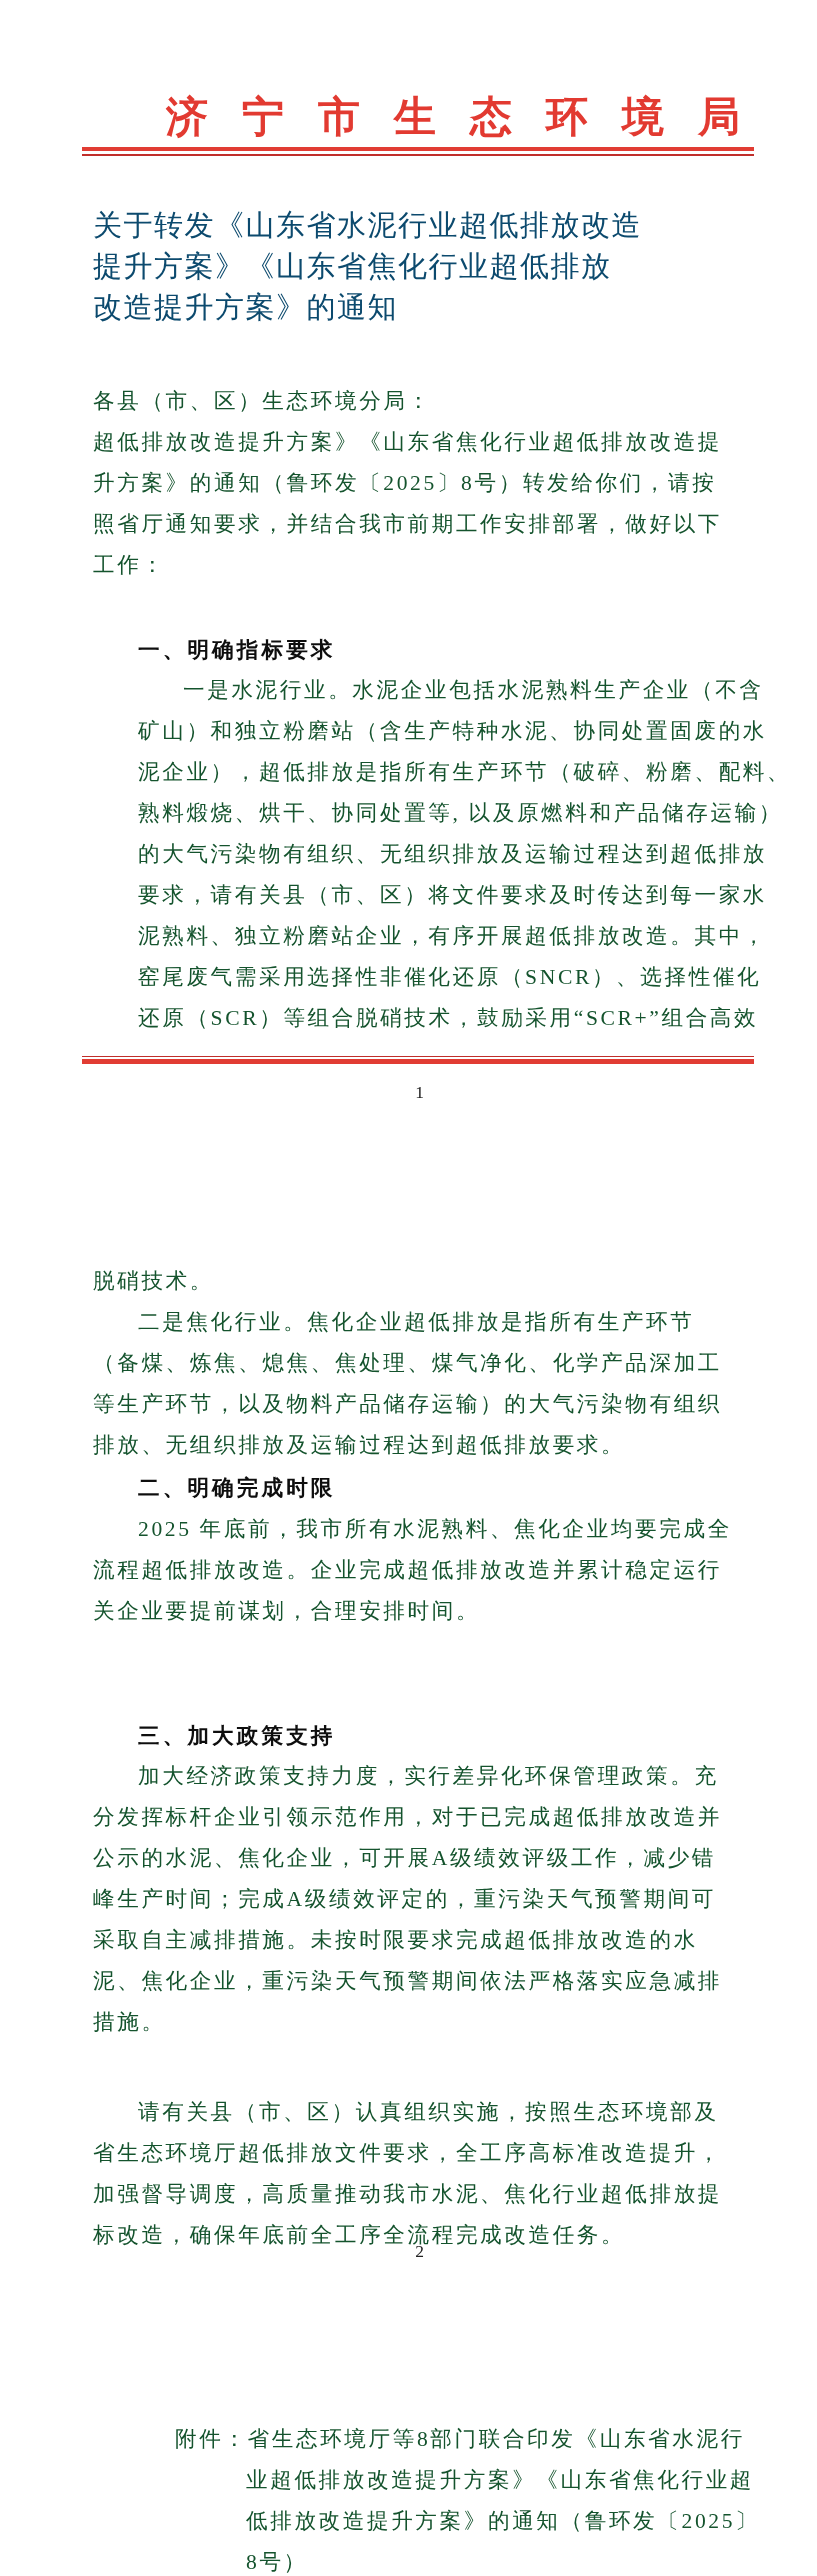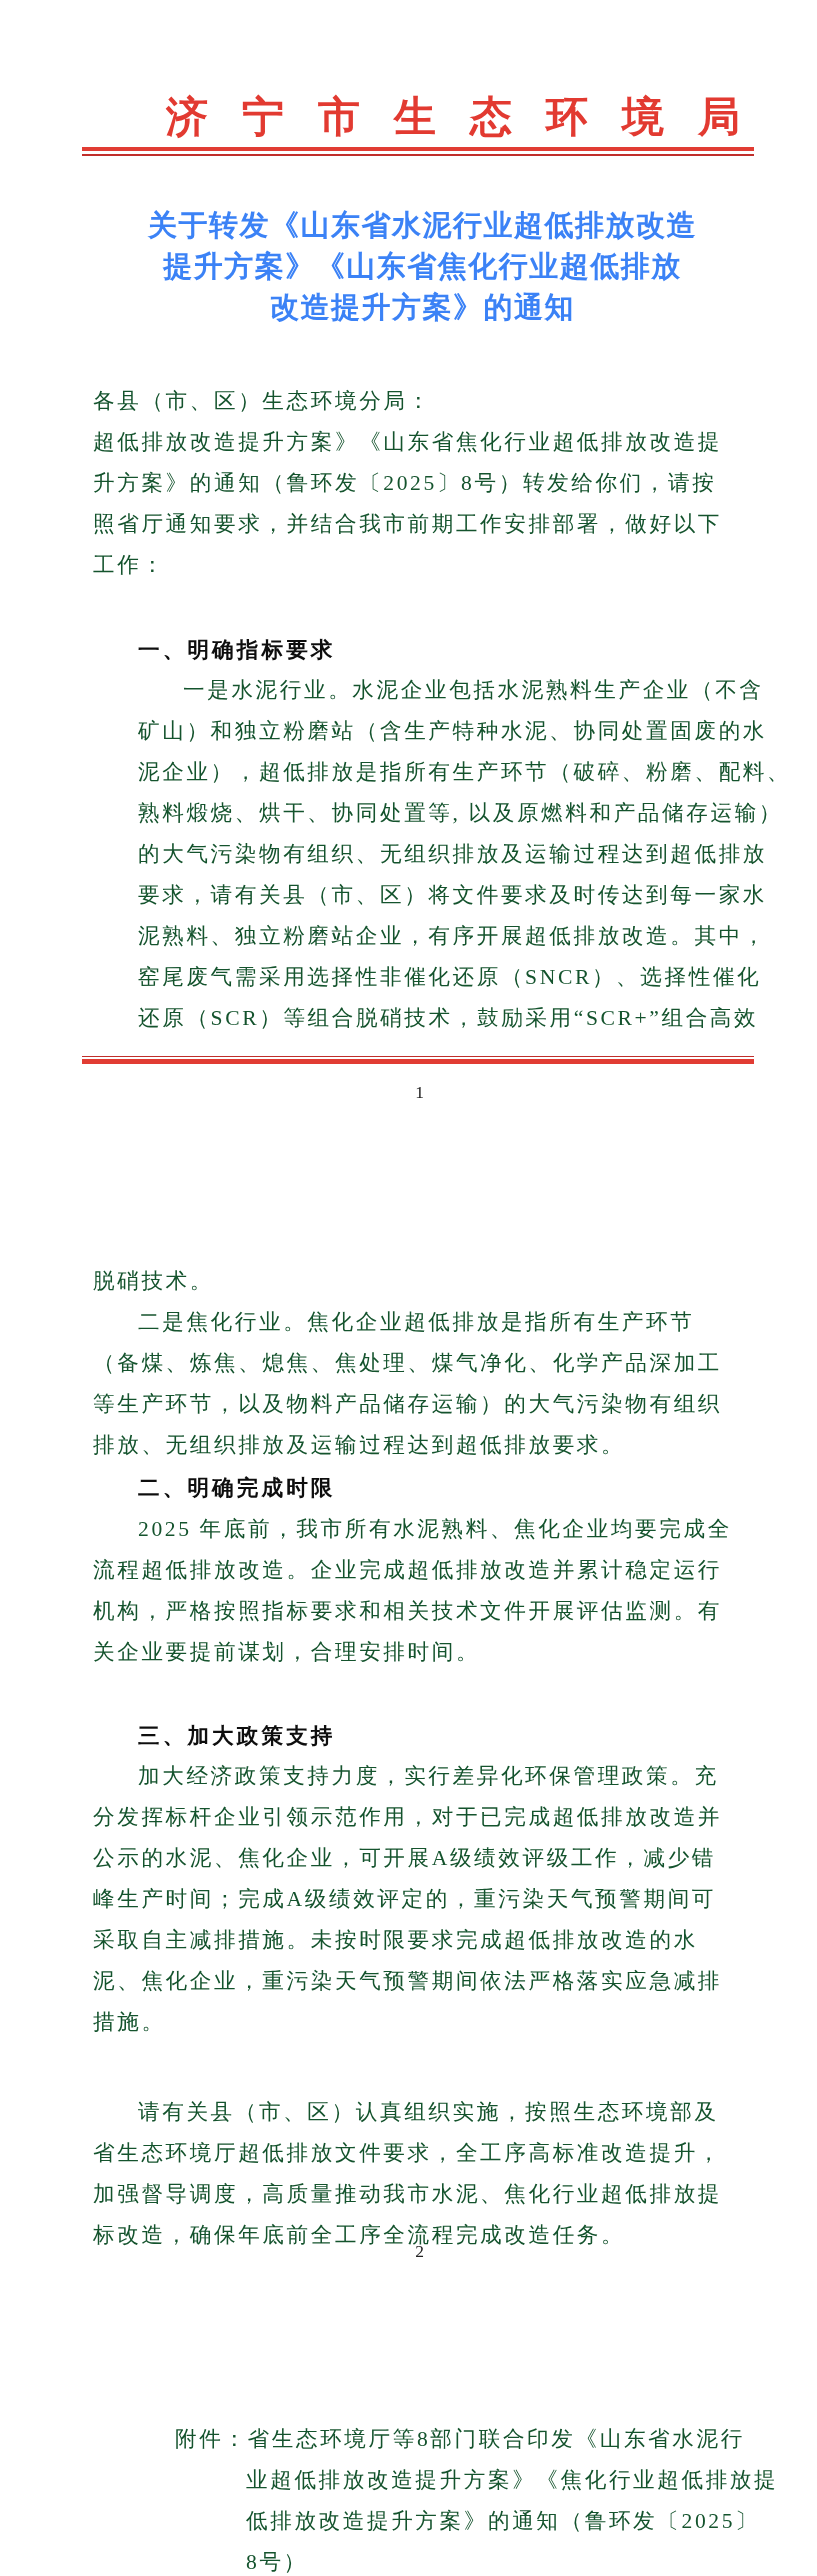--- a/index.html
+++ b/index.html
@@ -17,22 +17,22 @@
     left:82px;top:89px;width:708px;height:62px;
     font-size:42px;font-weight:bold;color:#e23a31;
     text-align:center;letter-spacing:34px;padding-left:34px;
     line-height:57px;white-space:nowrap;
   }
   .rule{left:82px;width:672px;background:#e13c33;}
   .rule-thin{left:82px;width:672px;background:#c02f2b;}
   
   .title{
     left:93px;top:205px;width:659px;
-    text-align:center;font-weight:bold;
-    font-size:29px;letter-spacing:1.5px;line-height:41px;color:#3b82f6;
+    text-align:left;font-weight:normal;
+    font-size:29px;letter-spacing:1.5px;line-height:41px;color:#0c4a6e;
   }
   .title .tl{height:41px;}
   
   .block{left:93px;width:649px;}
   .bl{
     font-size:21.6px;letter-spacing:2.6px;line-height:41px;height:41px;
     white-space:nowrap;color:#14532d;
   }
   .ind{padding-left:45px;}
   .hd{
@@ -104,21 +104,20 @@
     <div class="bl">排放、无组织排放及运输过程达到超低排放要求。</div>
   </div>
 
   <div class="abs block" style="top:1467px;">
     <div class="hd ind">二、明确完成时限</div>
   </div>
 
   <div class="abs block" style="top:1509px;">
     <div class="bl ind">2025 年底前，我市所有水泥熟料、焦化企业均要完成全</div>
     <div class="bl">流程超低排放改造。企业完成超低排放改造并累计稳定运行</div>
-    <div class="bl">机构，严格按照指标要求和相关技术文件开展评估监测。有</div>
     <div class="bl">关企业要提前谋划，合理安排时间。</div>
   </div>
 
   <div class="abs block" style="top:1715px;">
     <div class="hd ind">三、加大政策支持</div>
   </div>
 
   <div class="abs block" style="top:1756px;">
     <div class="bl ind">加大经济政策支持力度，实行差异化环保管理政策。充</div>
     <div class="bl">分发挥标杆企业引领示范作用，对于已完成超低排放改造并</div>
@@ -133,19 +132,19 @@
     <div class="bl ind">请有关县（市、区）认真组织实施，按照生态环境部及</div>
     <div class="bl">省生态环境厅超低排放文件要求，全工序高标准改造提升，</div>
     <div class="bl">加强督导调度，高质量推动我市水泥、焦化行业超低排放提</div>
     <div class="bl">标改造，确保年底前全工序全流程完成改造任务。</div>
   </div>
 
   <div class="abs pageno" style="top:2240px;">2</div>
 
   <div class="abs block att" style="top:2419px;">
     <div class="bl">附件：省生态环境厅等8部门联合印发《山东省水泥行</div>
-    <div class="bl cont">业超低排放改造提升方案》《焦化行业超低排放提</div>
+    <div class="bl cont">业超低排放改造提升方案》《山东省焦化行业超</div>
     <div class="bl cont">低排放改造提升方案》的通知（鲁环发〔2025〕</div>
     <div class="bl cont">8号）</div>
   </div>
 
 </div>
 
 
 </body></html>

